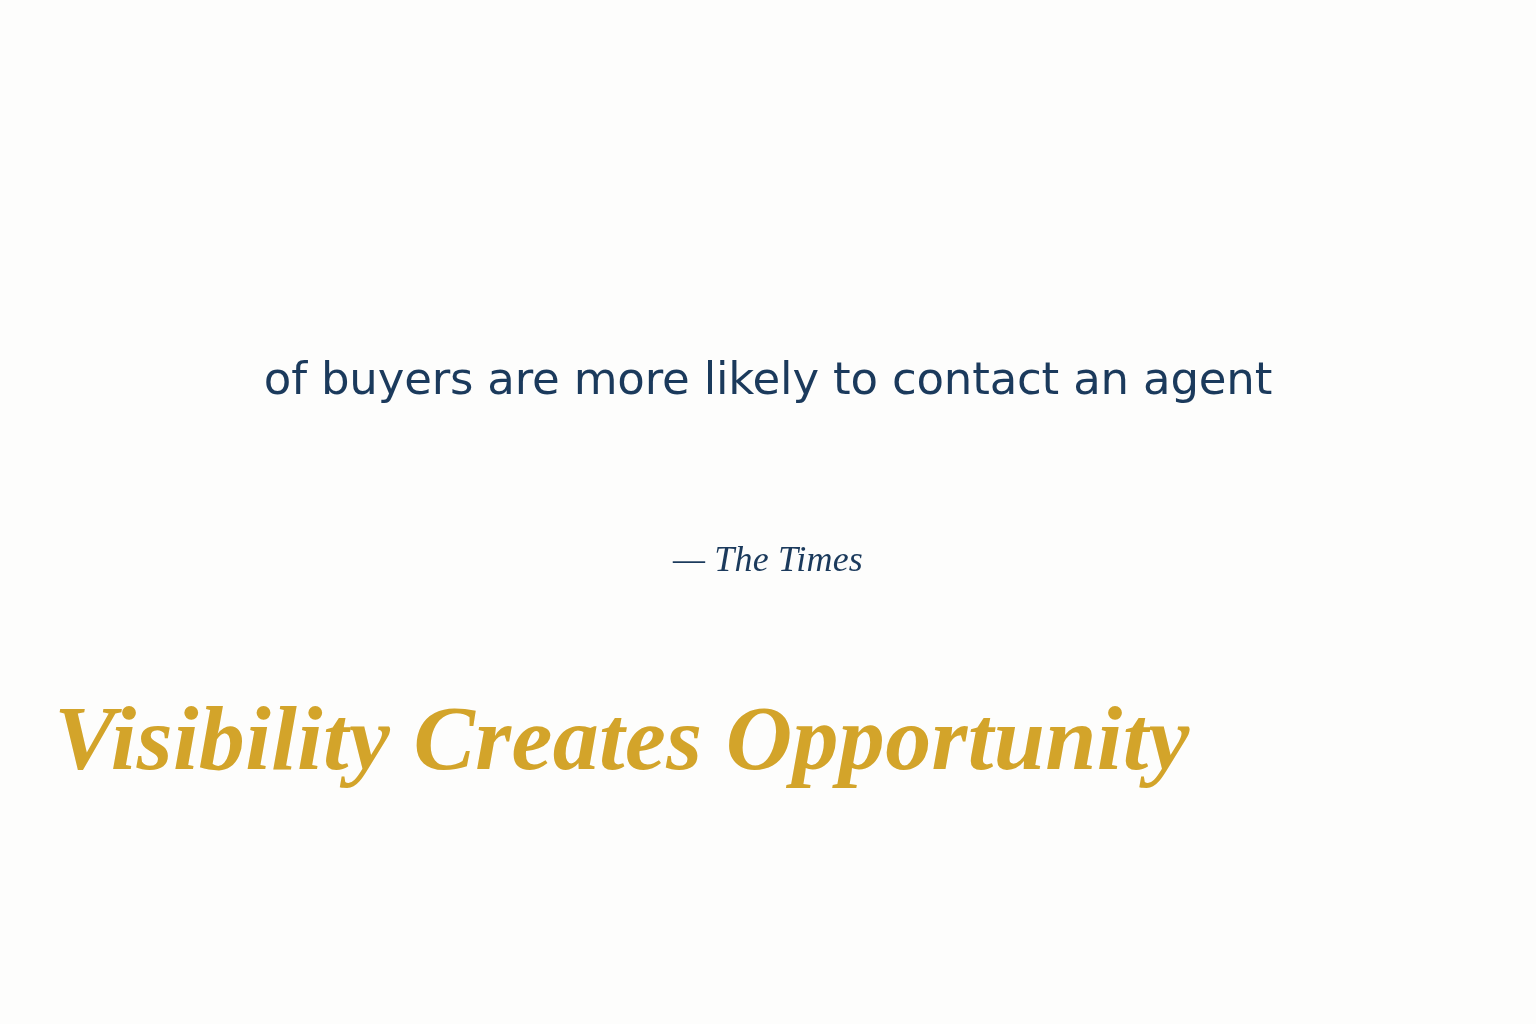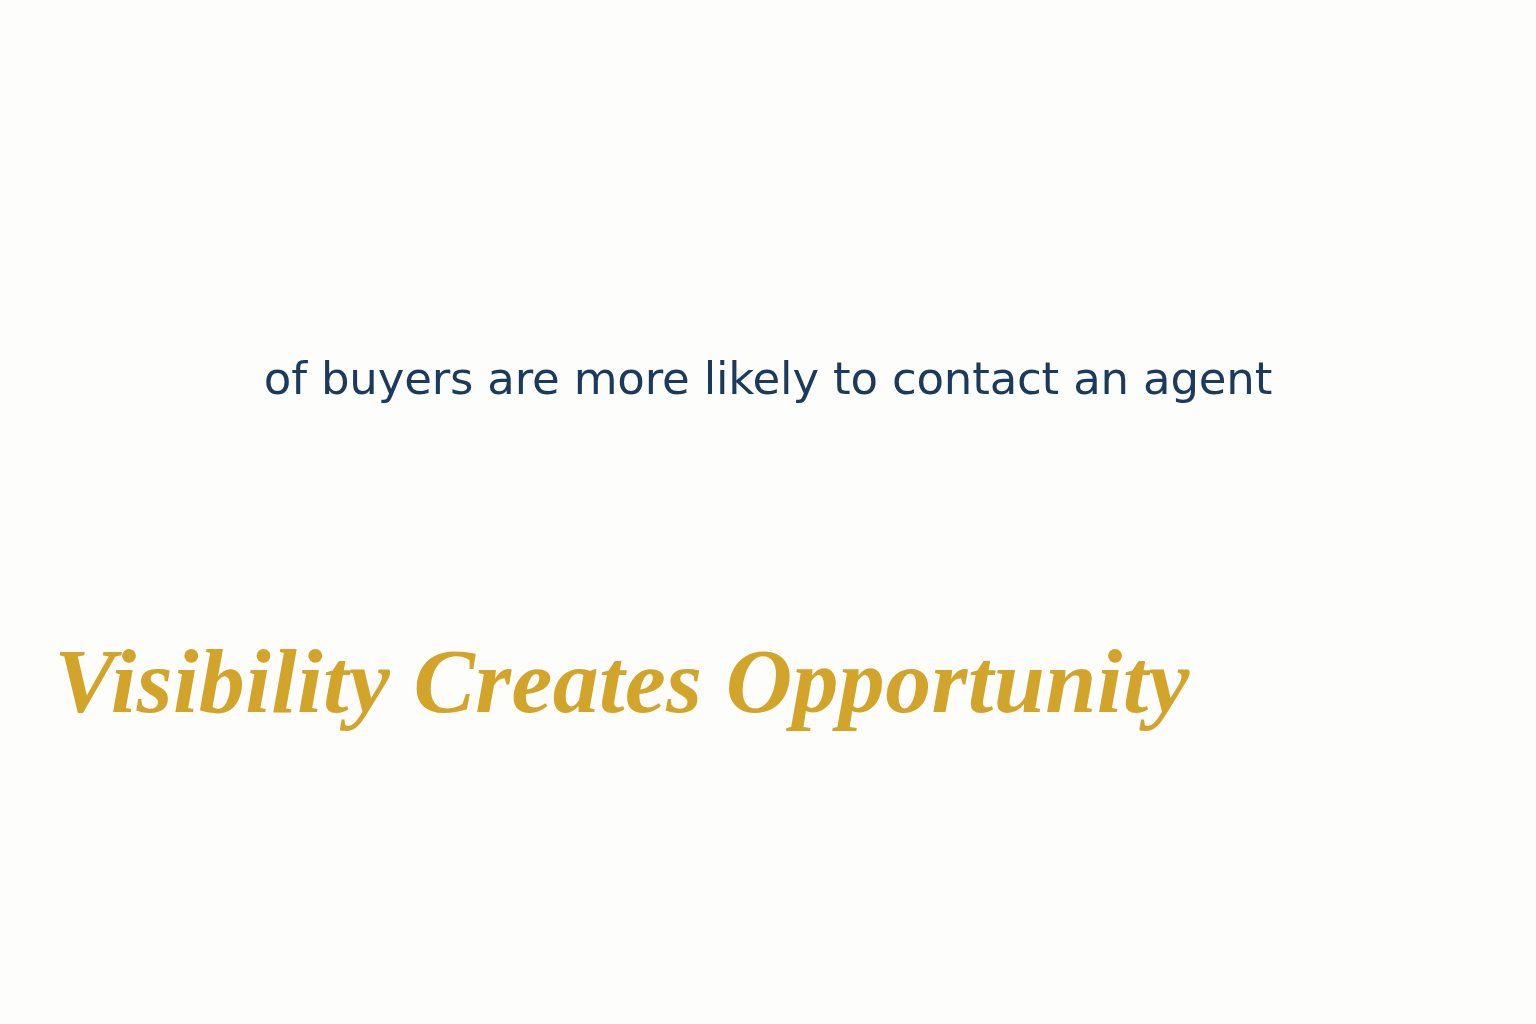--- a/index.html
+++ b/index.html
@@ -86,21 +86,21 @@
     font-size: 36px;
     line-height: 1.2;
     color: #1b3a5c;
     letter-spacing: 0.005em;
     white-space: nowrap;
   }
 
   
   .headline-block {
     position: absolute;
-    top: 630px;
+    top: 687px;
     left: 0;
     width: 1244px;
     text-align: center;
   }
 
   .headline {
     display: inline-block;
     font-family: "Liberation Serif", "DejaVu Serif", serif;
     font-style: italic;
     font-weight: 700;
@@ -116,18 +116,21 @@
 </head>
 <body>
 
 <div class="slide">
 
 
   <div class="quote-block">
     <span class="quote-line">of buyers are more likely to contact an agent</span>
   </div>
 
+  <div class="attribution-block">
+    <span class="attribution">— The Times</span>
+  </div>
 
   <div class="headline-block">
     <h1 class="headline">Visibility Creates Opportunity</h1>
   </div>
 
 </div>
 
 </body></html>

